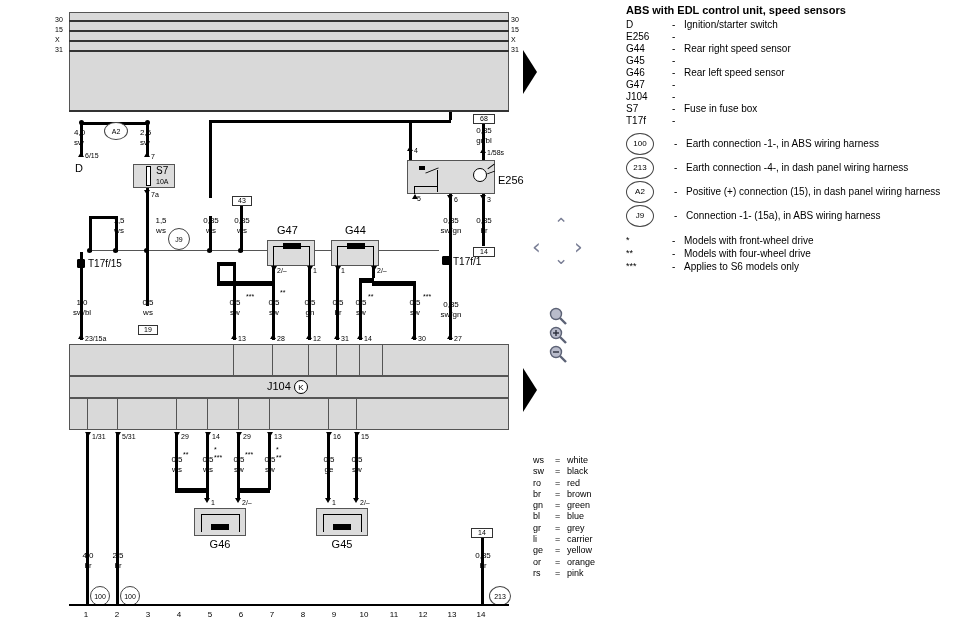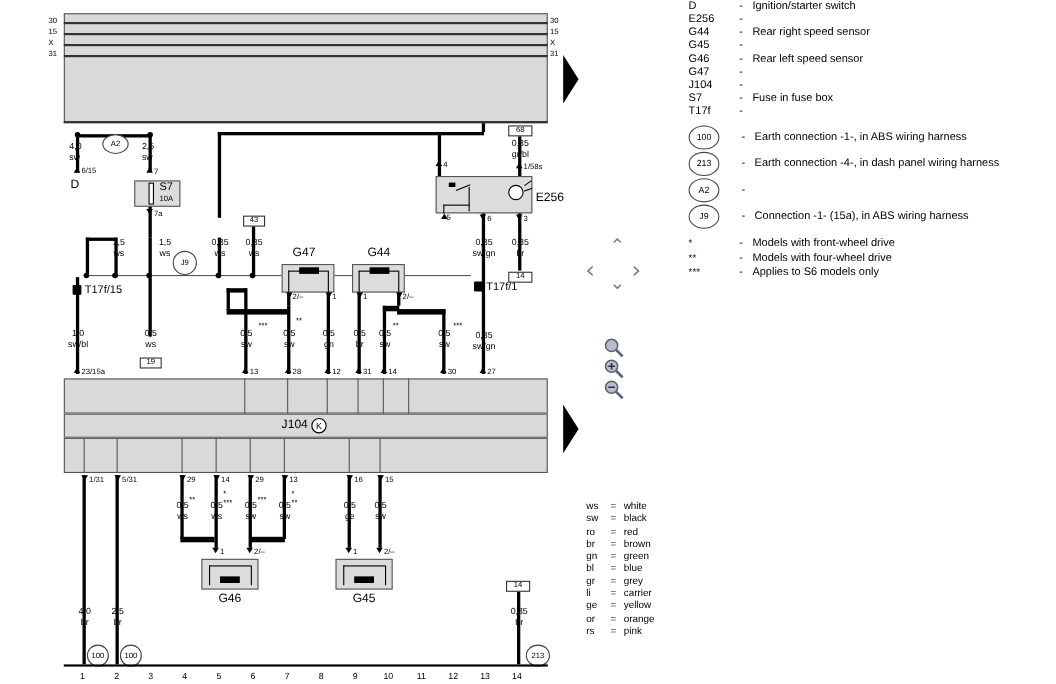--- a/index.html
+++ b/index.html
@@ -1,19 +1,19 @@
 <!DOCTYPE html>
 <html><head>
 <meta charset="utf-8">
 <title>ABS with EDL control unit, speed sensors</title>
 <style>
   html,body{margin:0;padding:0;background:#ffffff;}
   body{width:960px;height:622px;position:relative;overflow:hidden;
        font-family:"Liberation Sans", sans-serif; color:#000;}
-  .diagram{position:absolute;left:0;top:0;width:520px;height:602px;}
+  .diagram{position:absolute;left:11px;top:0;width:520px;height:602px;}
   .legend{position:absolute;left:618px;top:0;width:342px;height:300px;}
 
   
   .bar{position:absolute;background:#d9d9d9;border:1px solid #555;box-sizing:border-box;}
   .wire{position:absolute;background:#000;}
   .vw{width:3px;}
   .hw{height:3px;}
   .thin{position:absolute;background:#6e6e6e;}
   .thinv{width:1px;}
   .thinh{height:1px;}
@@ -461,20 +461,21 @@
 </div>
 <div class="mag" style="top:344px;">
   <svg viewBox="0 0 20 20" width="20" height="20">
     <circle cx="8" cy="8" r="5.5" fill="#b9bccb" stroke="#5c6275" stroke-width="1.4"></circle>
     <line x1="12" y1="12" x2="18" y2="18" stroke="#5c6275" stroke-width="2.4"></line>
     <line x1="5" y1="8" x2="11" y2="8" stroke="#2b2f3d" stroke-width="1.4"></line>
   </svg>
 </div>
 
 <div class="legend">
+  <div class="legend-title">ABS with EDL control unit, speed sensors</div>
 
   <div class="lrow">
     <div class="lkey">D</div>
     <div class="ldash">-</div>
     <div class="ltext">Ignition/starter switch</div>
   </div>
   <div class="lrow">
     <div class="lkey">E256</div>
     <div class="ldash">-</div>
   </div>
@@ -527,20 +528,21 @@
     <div class="cgap"></div>
     <div class="cdash">-</div>
     <div>Earth connection -4-, in dash panel wiring harness</div>
   </div>
   <div class="crow">
     <div class="ccirc">
       <span>A2</span>
     </div>
     <div class="cgap"></div>
     <div class="cdash">-</div>
+    <div>Positive (+) connection (15), in dash panel wiring harness</div>
   </div>
   <div class="crow">
     <div class="ccirc">
       <span>J9</span>
     </div>
     <div class="cgap"></div>
     <div class="cdash">-</div>
     <div>Connection -1- (15a), in ABS wiring harness</div>
   </div>
 

